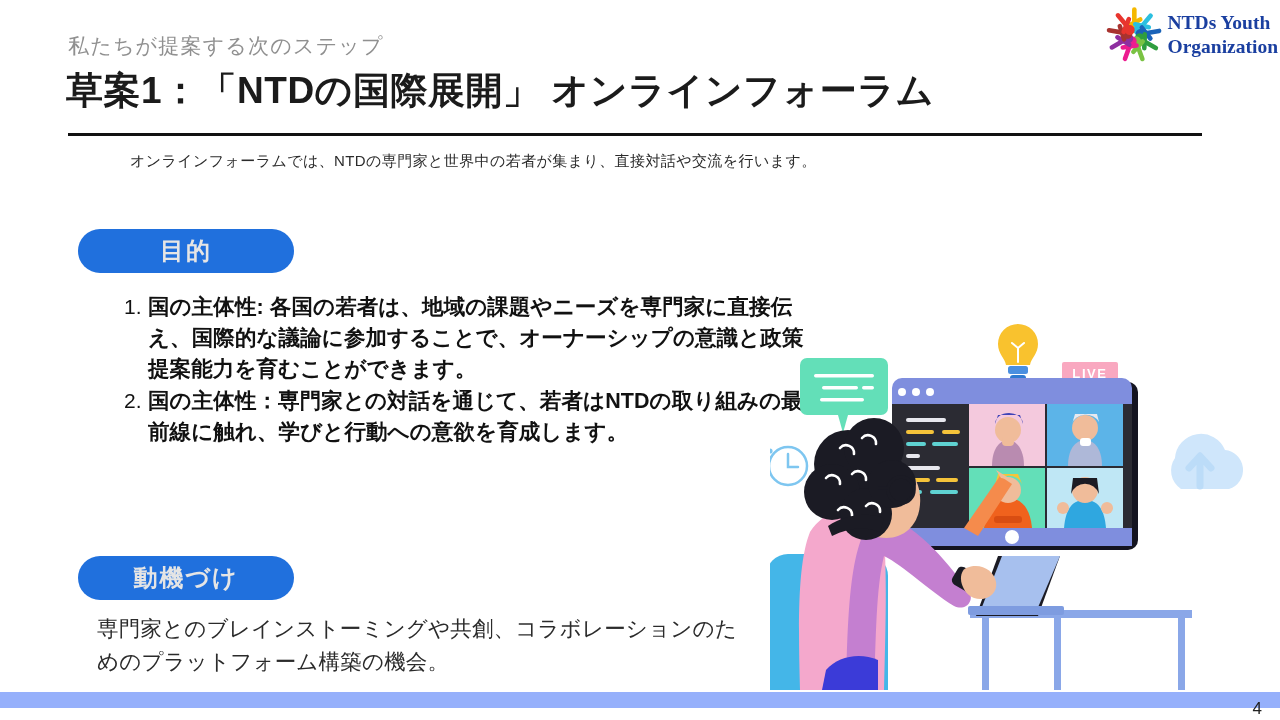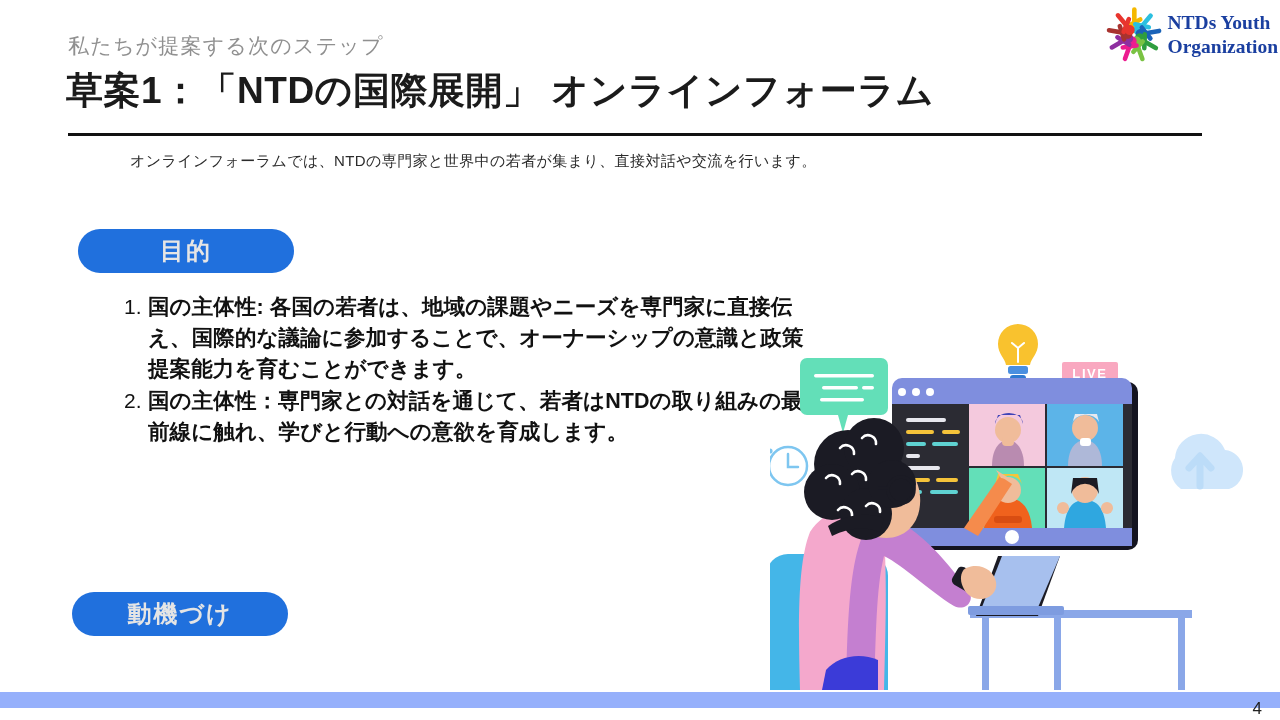--- a/index.html
+++ b/index.html
@@ -85,21 +85,21 @@
     color: #e5e5e5;
     font-size: 24px;
     font-weight: bold;
     letter-spacing: 2px;
     display: flex;
     align-items: center;
     justify-content: center;
     box-sizing: border-box;
   }
   #pill-purpose { left: 78px; top: 229px; width: 216px; }
-  #pill-motivation { left: 72px; top: 556px; width: 216px; margin-top: 36px; }
+  #pill-motivation { left: 78px; top: 556px; width: 216px; }
 
   
   .purpose-list {
     position: absolute;
     left: 124px;
     top: 292px;
     width: 690px;
     margin: 0;
     padding: 0;
     list-style: none;
@@ -231,20 +231,21 @@
     </div>
   </div>
 
   <div class="pill" id="pill-purpose">目的</div>
   <ol class="purpose-list">
     <li>国の主体性: 各国の若者は、地域の課題やニーズを専門家に直接伝え、国際的な議論に参加することで、オーナーシップの意識と政策提案能力を育むことができます。</li>
     <li>国の主体性：専門家との対話を通じて、若者はNTDの取り組みの最前線に触れ、学びと行動への意欲を育成します。</li>
   </ol>
 
   <div class="pill" id="pill-motivation">動機づけ</div>
+  <div class="motivation-body">専門家とのブレインストーミングや共創、コラボレーションのためのプラットフォーム構築の機会。</div>
 
   <svg class="illustration" viewBox="0 0 500 372">
 
     <g>
       <path d="M405 140 a26 26 0 0 1 50 -8 a20 20 0 0 1 4 39 h-48 a22 22 0 0 1 -6 -31 z" fill="#cfe6fb"></path>
       <path d="M430 168 v-28 M430 138 l-11 12 M430 138 l11 12" stroke="#bcdcf8" stroke-width="7" fill="none" stroke-linecap="round"></path>
     </g>
 
     <g>
       <rect x="30" y="40" width="88" height="57" rx="7" fill="#63dfb8"></rect>

